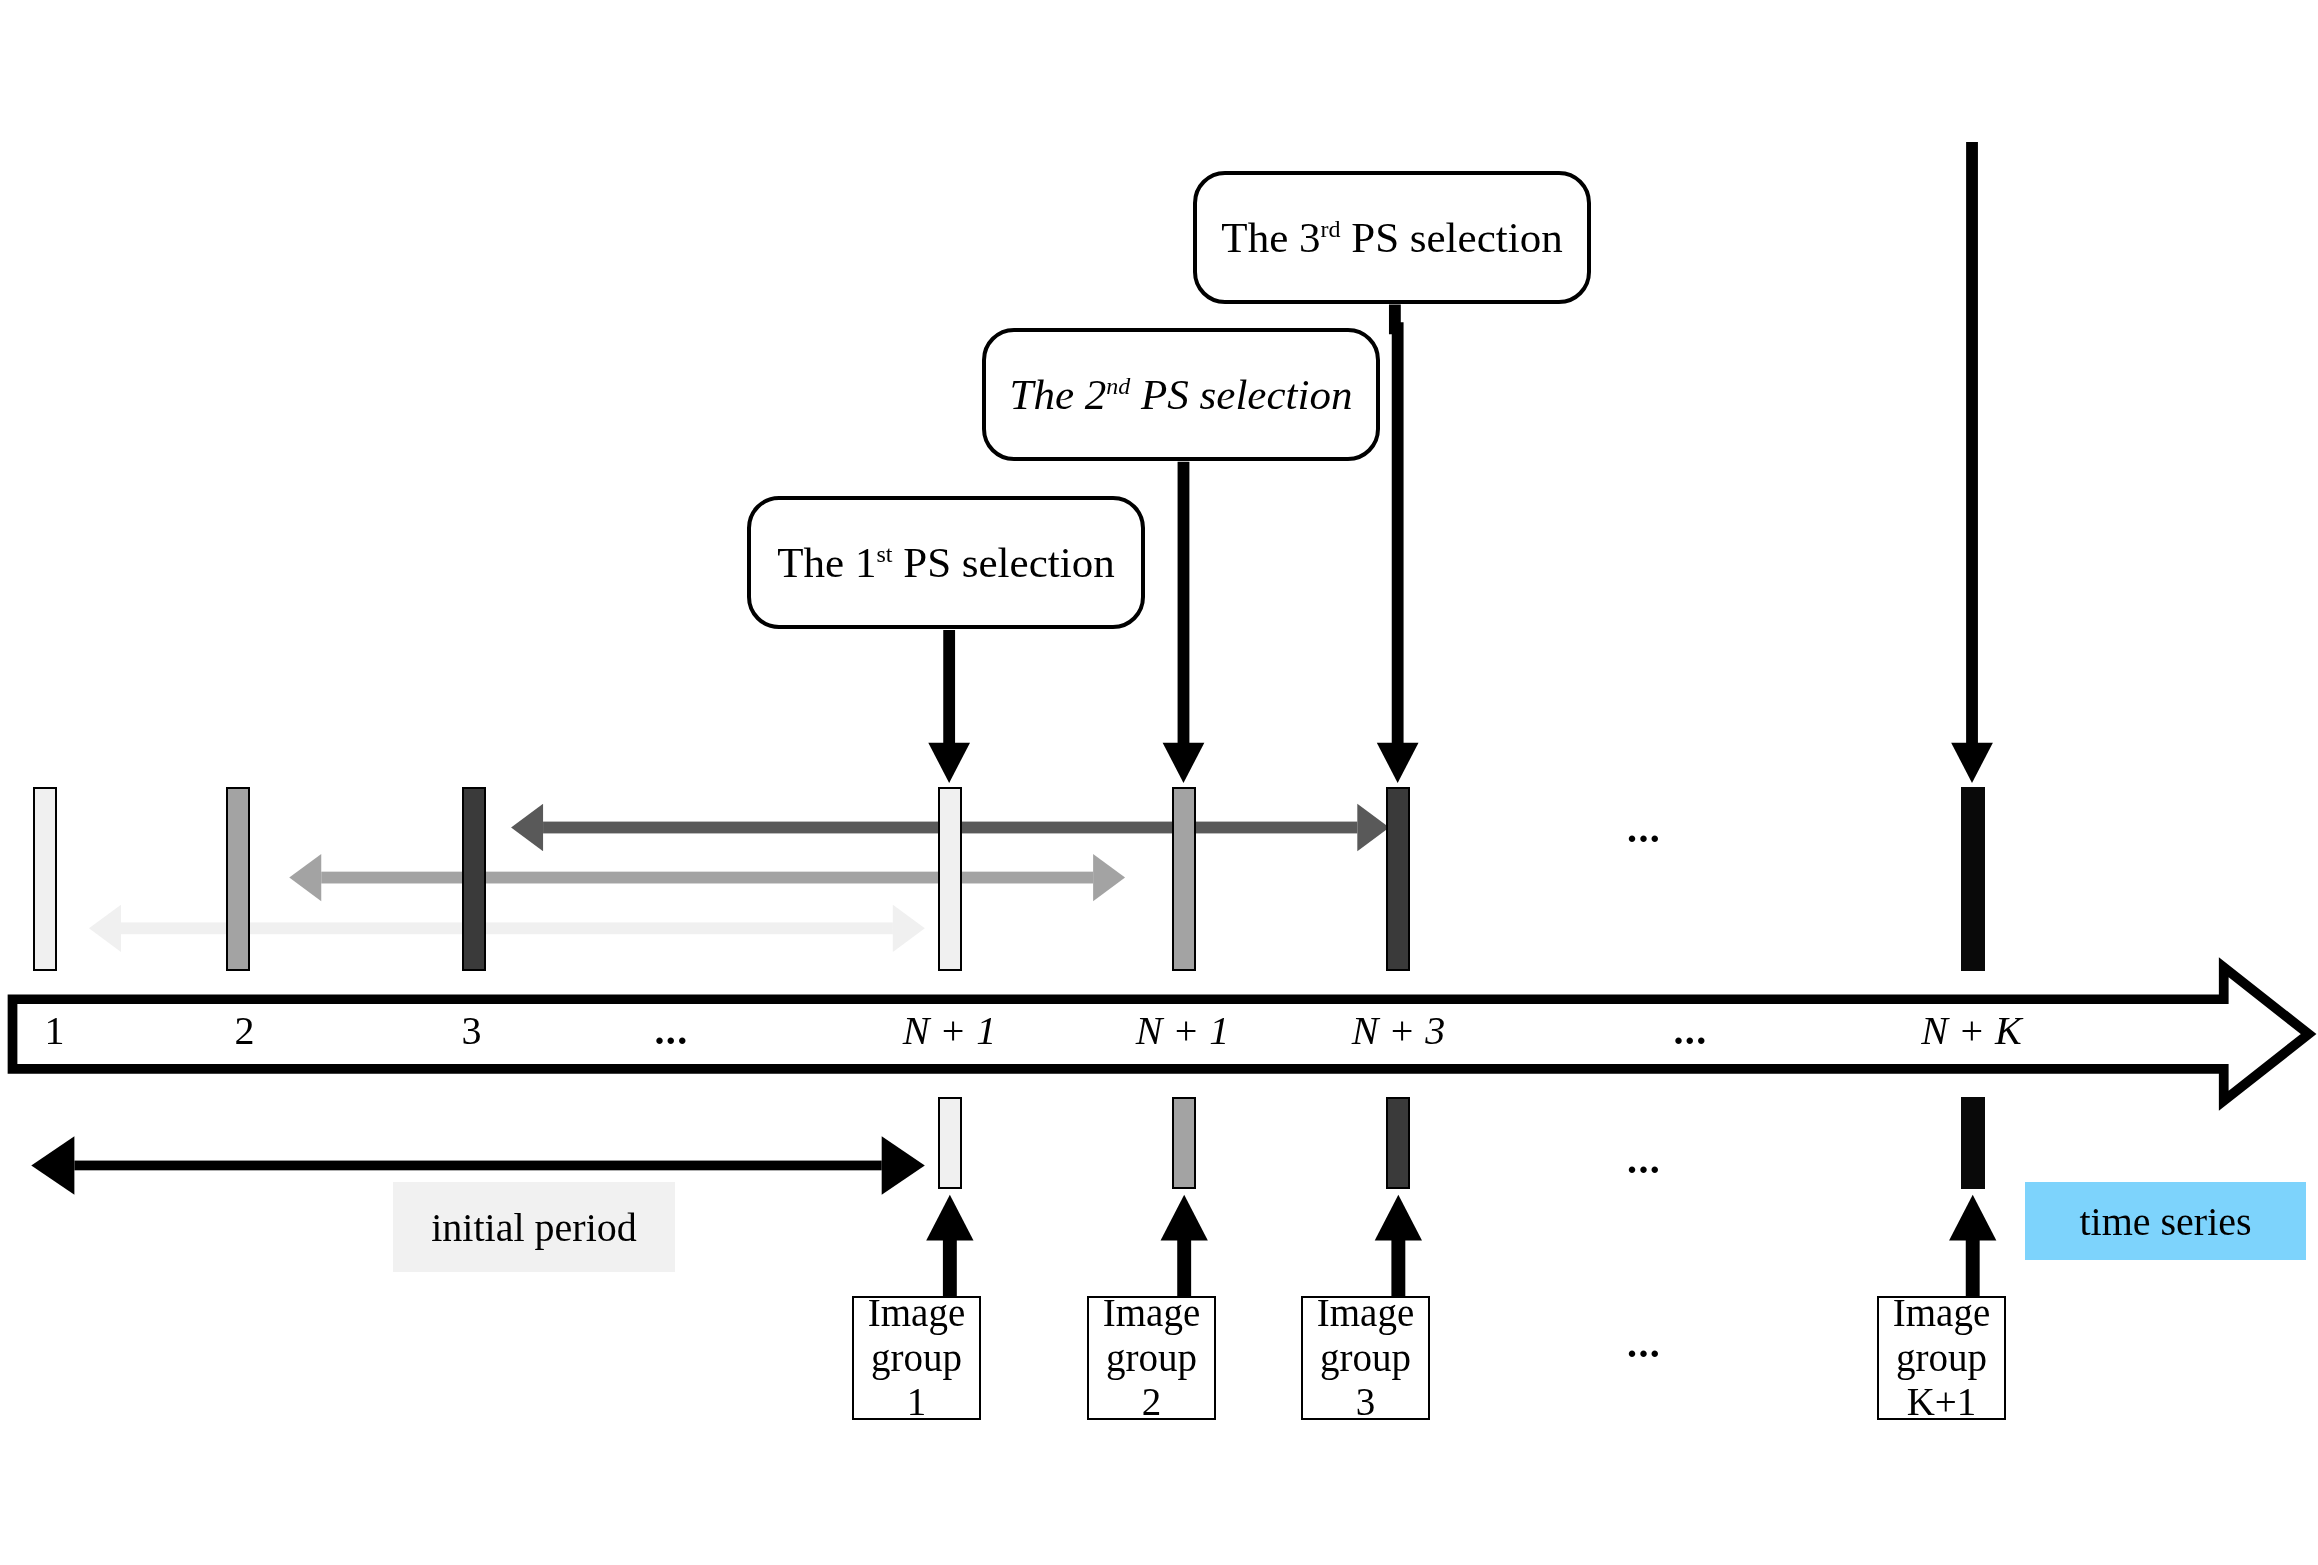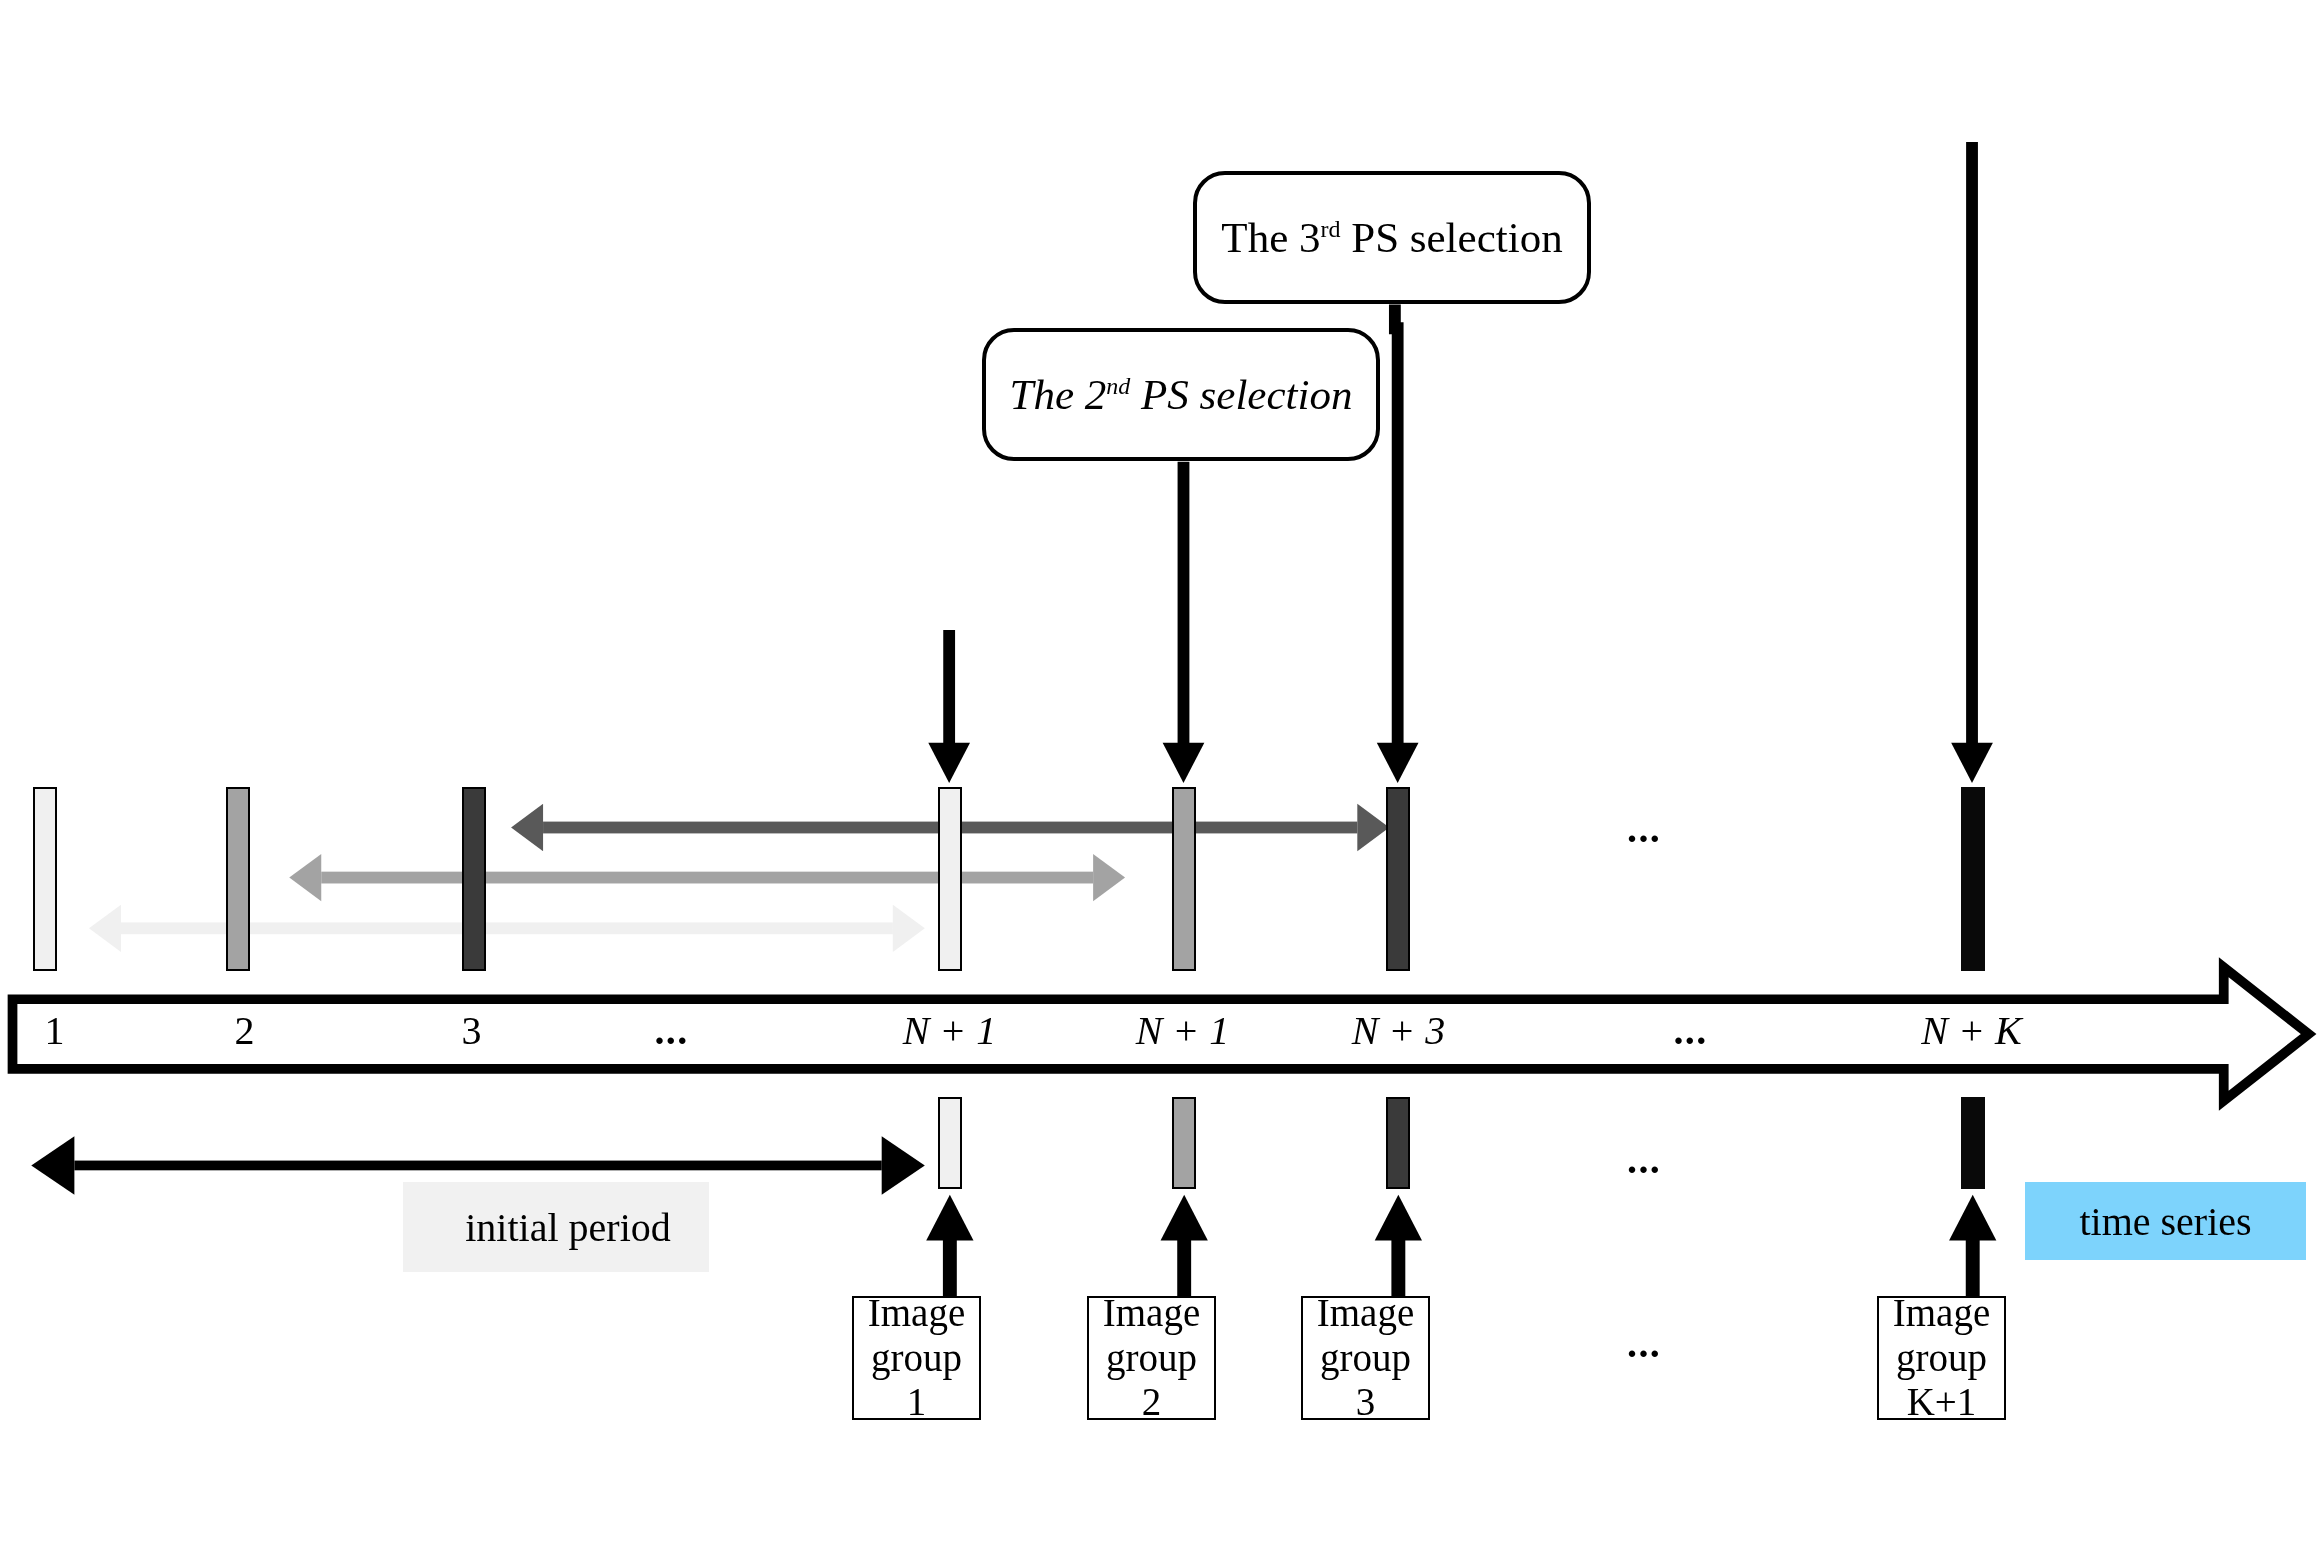--- a/index.html
+++ b/index.html
@@ -59,20 +59,25 @@
         <polygon points="1366,1718 1332,1784 1400,1784" fill="#000"></polygon>
         <rect x="1693" y="1780" width="20" height="84" fill="#000"></rect>
         <polygon points="1703,1718 1669,1784 1737,1784" fill="#000"></polygon>
         <rect x="2001" y="1780" width="20" height="84" fill="#000"></rect>
         <polygon points="2011,1718 1977,1784 2045,1784" fill="#000"></polygon>
         <rect x="2827" y="1780" width="20" height="84" fill="#000"></rect>
         <polygon points="2837,1718 2803,1784 2871,1784" fill="#000"></polygon>
       </g>
   </svg>
 
+  <div class="callout" id="callout-0" style="left: 747px; top: 496px; width: 398px; height: 133px;">
+    <span class="txt">
+      <span>The 1</span><sup>st</sup><span> PS selection</span>
+    </span>
+  </div>
   <div class="callout" id="callout-1" style="left: 982px; top: 328px; width: 398px; height: 133px; font-style: italic;">
     <span class="txt">
       <span>The 2</span><sup>nd</sup><span> PS selection</span>
     </span>
   </div>
   <div class="callout" id="callout-2" style="left: 1193px; top: 171px; width: 398px; height: 133px;">
     <span class="txt">
       <span>The 3</span><sup>rd</sup><span> PS selection</span>
     </span>
   </div>
@@ -91,21 +96,21 @@
       <div class="bar" style="left: 1961px; top: 1097px; width: 23.6px; height: 92px; background: rgb(9, 9, 9); border-color: rgb(9, 9, 9);"></div>
       <div class="axlabel" style="left: -43px; top: 1007px; width: 195px; text-align: center;">1</div>
       <div class="axlabel" style="left: 147px; top: 1007px; width: 195px; text-align: center;">2</div>
       <div class="axlabel" style="left: 374px; top: 1007px; width: 195px; text-align: center;">3</div>
       <div class="dots" style="left: 574px; top: 1007px; width: 195px; text-align: center;">...</div>
       <div class="axlabel ital" style="left: 852px; top: 1007px; width: 195px; text-align: center;">N + 1</div>
       <div class="axlabel ital" style="left: 1085px; top: 1007px; width: 195px; text-align: center;">N + 1</div>
       <div class="axlabel ital" style="left: 1301px; top: 1007px; width: 195px; text-align: center;">N + 3</div>
       <div class="dots" style="left: 1593px; top: 1007px; width: 195px; text-align: center;">...</div>
       <div class="axlabel ital" style="left: 1874px; top: 1007px; width: 195px; text-align: center;">N + K</div>
-      <div class="tagbox" style="left: 403px; top: 1182px; width: 282px; height: 90px; background: rgb(241, 241, 241); padding-left: 24px;">initial period</div>
+      <div class="tagbox" style="left: 393px; top: 1182px; width: 282px; height: 90px; background: rgb(241, 241, 241);">initial period</div>
       <div class="tagbox" style="left: 2025px; top: 1182px; width: 281px; height: 78px; background: #7dd3fc;">time series</div>
       <div class="igbox" style="left: 852px; top: 1296px; width: 129px; height: 124px;">
         <div>Image</div>
         <div>group</div>
         <div>1</div>
       </div>
       <div class="igbox" style="left: 1087px; top: 1296px; width: 129px; height: 124px;">
         <div>Image</div>
         <div>group</div>
         <div>2</div>

